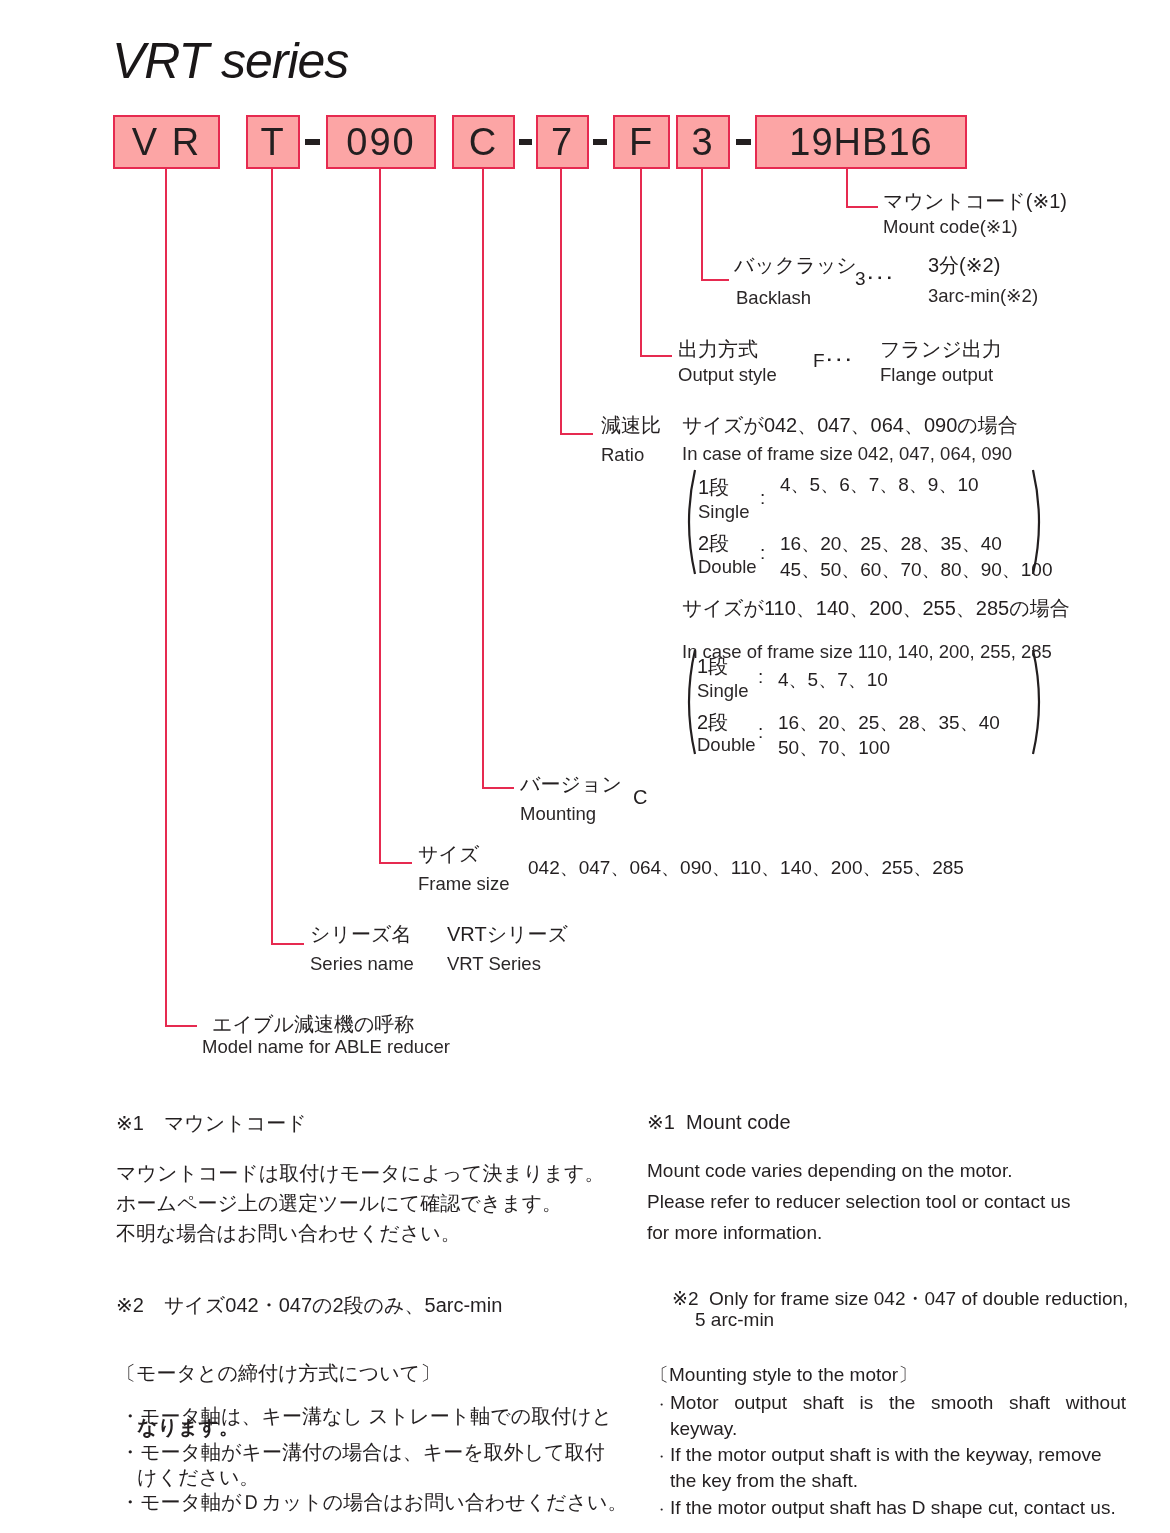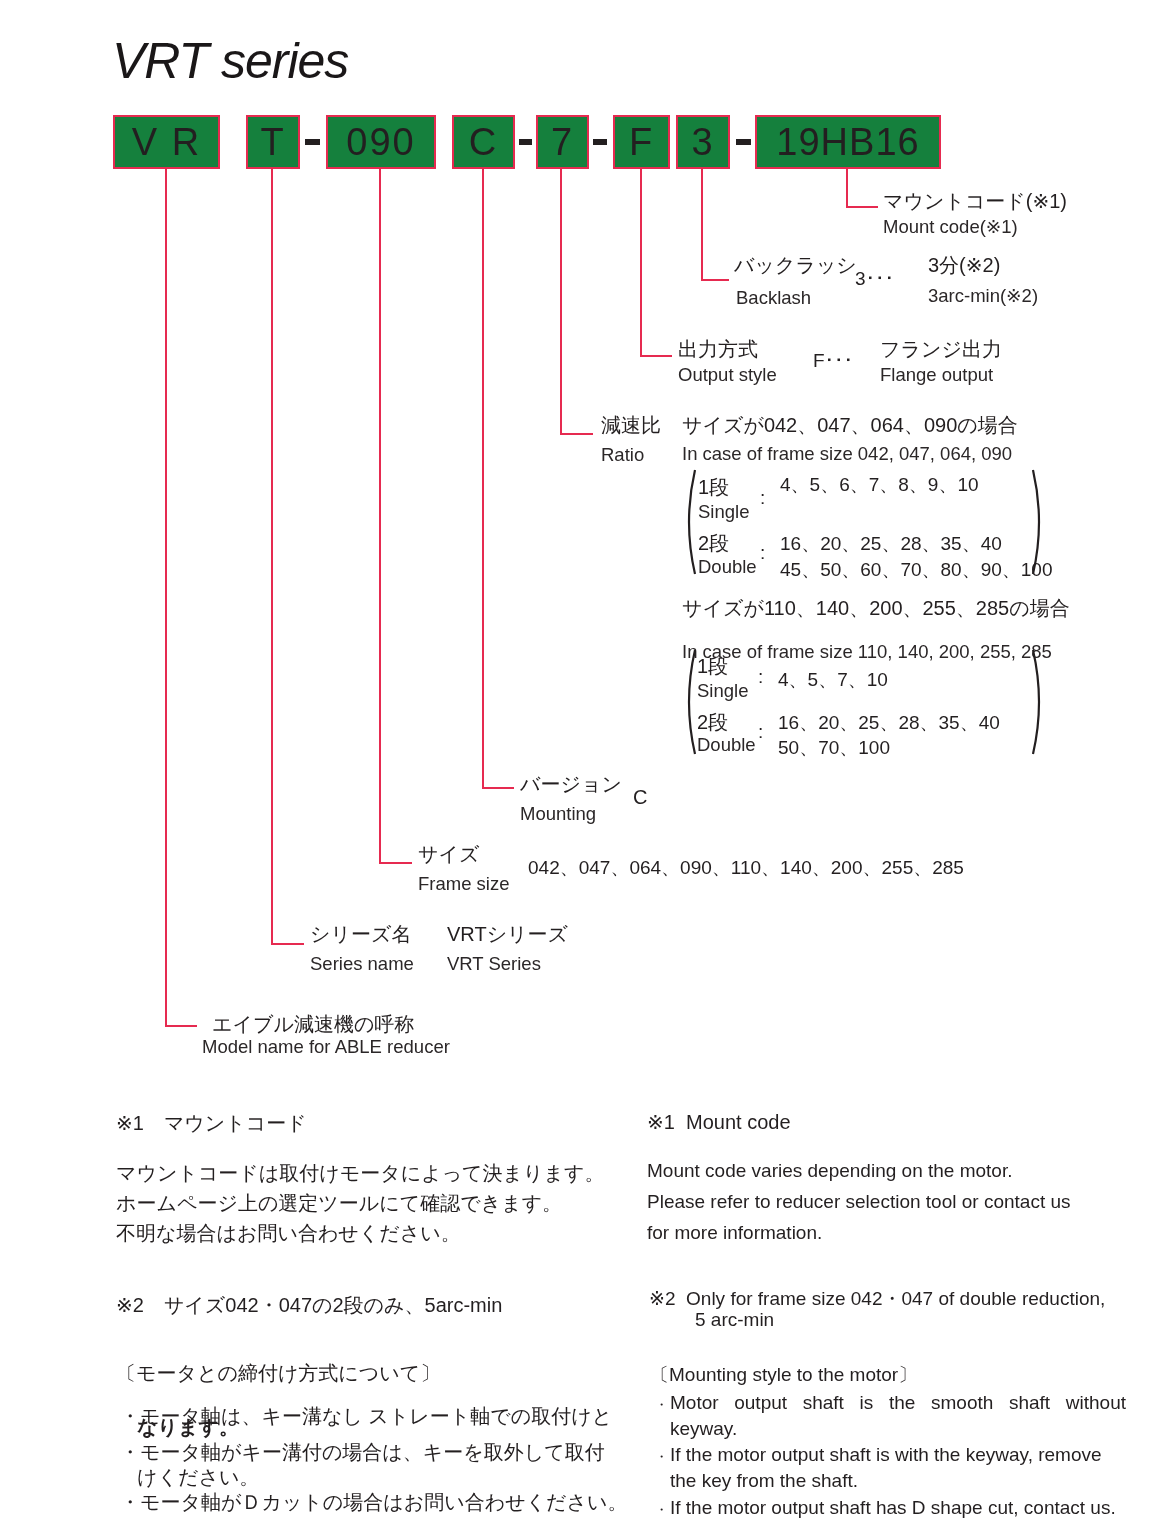--- a/index.html
+++ b/index.html
@@ -6,21 +6,21 @@
   #page{
     position:relative;width:1170px;height:1533px;background:#ffffff;overflow:hidden;
     font-family:"Liberation Sans","DejaVu Sans",sans-serif;color:#231f20;
   }
   .abs{position:absolute;}
   .title{
     font-size:50px;font-style:italic;font-weight:500;letter-spacing:-1px;color:#1a1718;
     white-space:pre;
   }
   .code-box{
-    position:absolute;height:54px;background:#15803d;border:2px solid #e62a50;
+    position:absolute;height:54px;background:#fca5a5;border:2px solid #e62a50;
     box-sizing:border-box;display:flex;align-items:center;justify-content:center;
     font-size:38px;letter-spacing:2px;color:#231f20;white-space:pre;
   }
   .dash{position:absolute;height:6px;background:#231f20;}
   .vline{position:absolute;width:2px;background:#e62a50;}
   .hline{position:absolute;height:2px;background:#e62a50;}
   .jp{position:absolute;font-size:20px;white-space:pre;color:#231f20;}
   .en{position:absolute;font-size:18.5px;white-space:pre;color:#2b2728;}
   .val{position:absolute;font-size:19px;white-space:pre;color:#231f20;}
   .note-jp{position:absolute;font-size:20px;white-space:pre;color:#231f20;}
@@ -36,21 +36,21 @@
 
   <div class="abs title" style="left:112px;top:32px;">VRT series</div>
 
   <div class="code-box" style="left:113px;top:115px;width:107px;">V R</div>
   <div class="code-box" style="left:246px;top:115px;width:54px;">T</div>
   <div class="code-box" style="left:326px;top:115px;width:110px;">090</div>
   <div class="code-box" style="left:452px;top:115px;width:63px;">C</div>
   <div class="code-box" style="left:536px;top:115px;width:53px;">7</div>
   <div class="code-box" style="left:613px;top:115px;width:57px;">F</div>
   <div class="code-box" style="left:676px;top:115px;width:54px;">3</div>
-  <div class="code-box" style="left:755px;top:115px;width:186px;letter-spacing:1px;">19HB16</div>
+  <div class="code-box" style="left:755px;top:115px;width:212px;letter-spacing:1px;">19HB16</div>
 
   <div class="dash" style="left:305px;top:139px;width:15px;"></div>
   <div class="dash" style="left:519px;top:139px;width:13px;"></div>
   <div class="dash" style="left:593px;top:139px;width:14px;"></div>
   <div class="dash" style="left:736px;top:139px;width:15px;"></div>
 
   <div class="vline" style="left:165px;top:169px;height:858px;"></div>
   <div class="hline" style="left:165px;top:1025px;width:32px;"></div>
 
   <div class="vline" style="left:271px;top:169px;height:776px;"></div>
@@ -153,21 +153,21 @@
   <div class="note-jp" style="left:120px;top:1403px;text-align:right;">・モータ軸は、キー溝なし ストレート軸での取付けと</div>
   <div class="note-jp" style="left:137px;top:1414px;font-weight:bold;">なります。</div>
   <div class="note-jp" style="left:120px;top:1439px;">・モータ軸がキー溝付の場合は、キーを取外して取付</div>
   <div class="note-jp" style="left:137px;top:1464px;">けください。</div>
   <div class="note-jp" style="left:120px;top:1489px;">・モータ軸がＤカットの場合はお問い合わせください。</div>
 
   <div class="note-en" style="left:647px;top:1110px;font-size:20px;">※1  Mount code</div>
   <div class="note-en" style="left:647px;top:1160px;">Mount code varies depending on the motor.</div>
   <div class="note-en" style="left:647px;top:1191px;">Please refer to reducer selection tool or contact us</div>
   <div class="note-en" style="left:647px;top:1222px;">for more information.</div>
-  <div class="note-en" style="left:649px;top:1286px;">※2  Only for frame size 042・047 of double reduction,</div>
+  <div class="note-en" style="left:672px;top:1286px;">※2  Only for frame size 042・047 of double reduction,</div>
   <div class="note-en" style="left:695px;top:1309px;">5 arc-min</div>
   <div class="note-en" style="left:650px;top:1362px;">〔Mounting style to the motor〕</div>
 
   <div class="bullet-mark" style="left:655px;top:1396px;">・</div>
   <div class="note-en stretch" style="left:670px;top:1392px;width:456px;">Motor output shaft is the smooth shaft without</div>
   <div class="note-en" style="left:670px;top:1418px;">keyway.</div>
 
   <div class="bullet-mark" style="left:655px;top:1448px;">・</div>
   <div class="note-en" style="left:670px;top:1444px;">If the motor output shaft is with the keyway, remove</div>
   <div class="note-en" style="left:670px;top:1470px;">the key from the shaft.</div>

